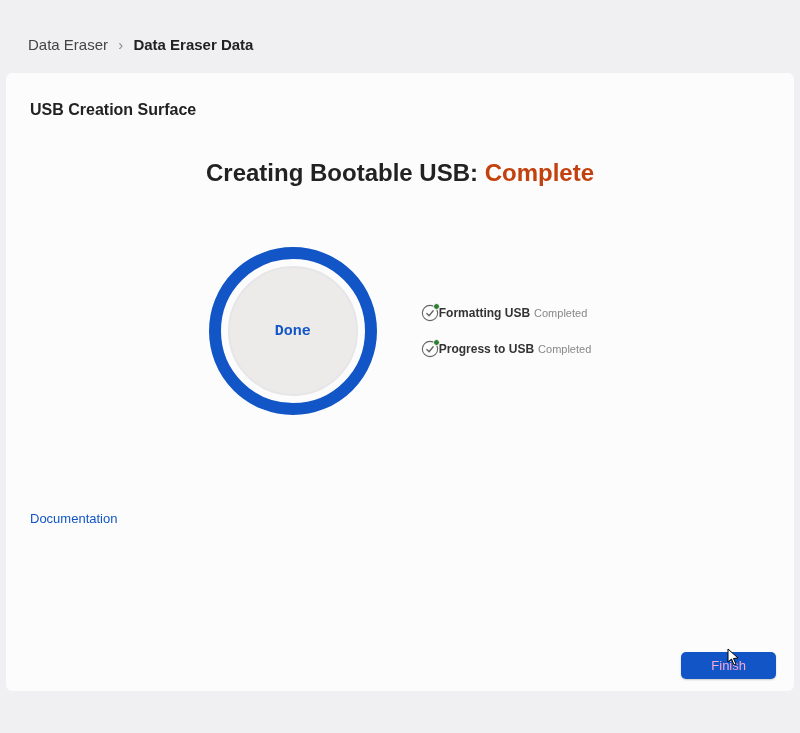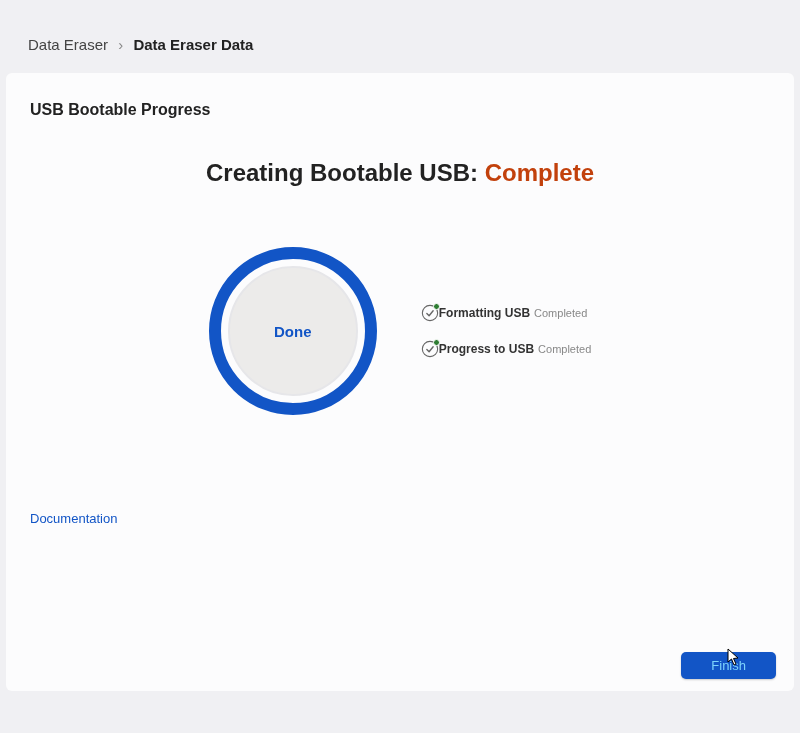--- a/index.html
+++ b/index.html
@@ -82,20 +82,21 @@
     }
     .circle-inner {
       width: 130px;
       height: 130px;
       border-radius: 50%;
       background: #ecebea;
       border: 2px solid #e6e6e9;
       display: flex;
       align-items: center;
       justify-content: center;
+      font-family: Liberation Mono, monospace;
     }
     .circle-text {
       font-weight: 700;
       color: #1255c6;
       font-size: 15px;
     }
     .steps {
       display: flex;
       flex-direction: column;
       gap: 18px;
@@ -151,21 +152,21 @@
       color: #1255c6;
       cursor: pointer;
     }
     .footer {
       position: absolute;
       bottom: 12px;
       right: 18px;
     }
     .finish-btn {
       background: #1255c6;
-      color: #7dd3fc;
+      color: #f9a8d4;
       border: none;
       border-radius: 5px;
       padding: 6px 30px;
       font-size: 13px;
       font-weight: 500;
       cursor: pointer;
       box-shadow: 0 1px 2px rgba(0,0,0,0.2);
     }
     .cursor {
       position: absolute;
@@ -177,21 +178,21 @@
 </head>
 <body>
 
 <div class="breadcrumb">
   <span class="bc-parent">Data Eraser</span>
   <span class="bc-sep">›</span>
   <span class="bc-current">Data Eraser Data</span>
 </div>
 
 <div class="card">
-  <div class="section-title">USB Bootable Progress</div>
+  <div class="section-title">USB Creation Surface</div>
 
   <div class="main-title">
     <span class="t-prefix">Creating Bootable USB:</span>
     <span class="t-status">Complete</span>
   </div>
 
   <div class="progress-area">
     <div class="circle-wrap">
       <div class="circle-outer">
         <div class="circle-inner">

